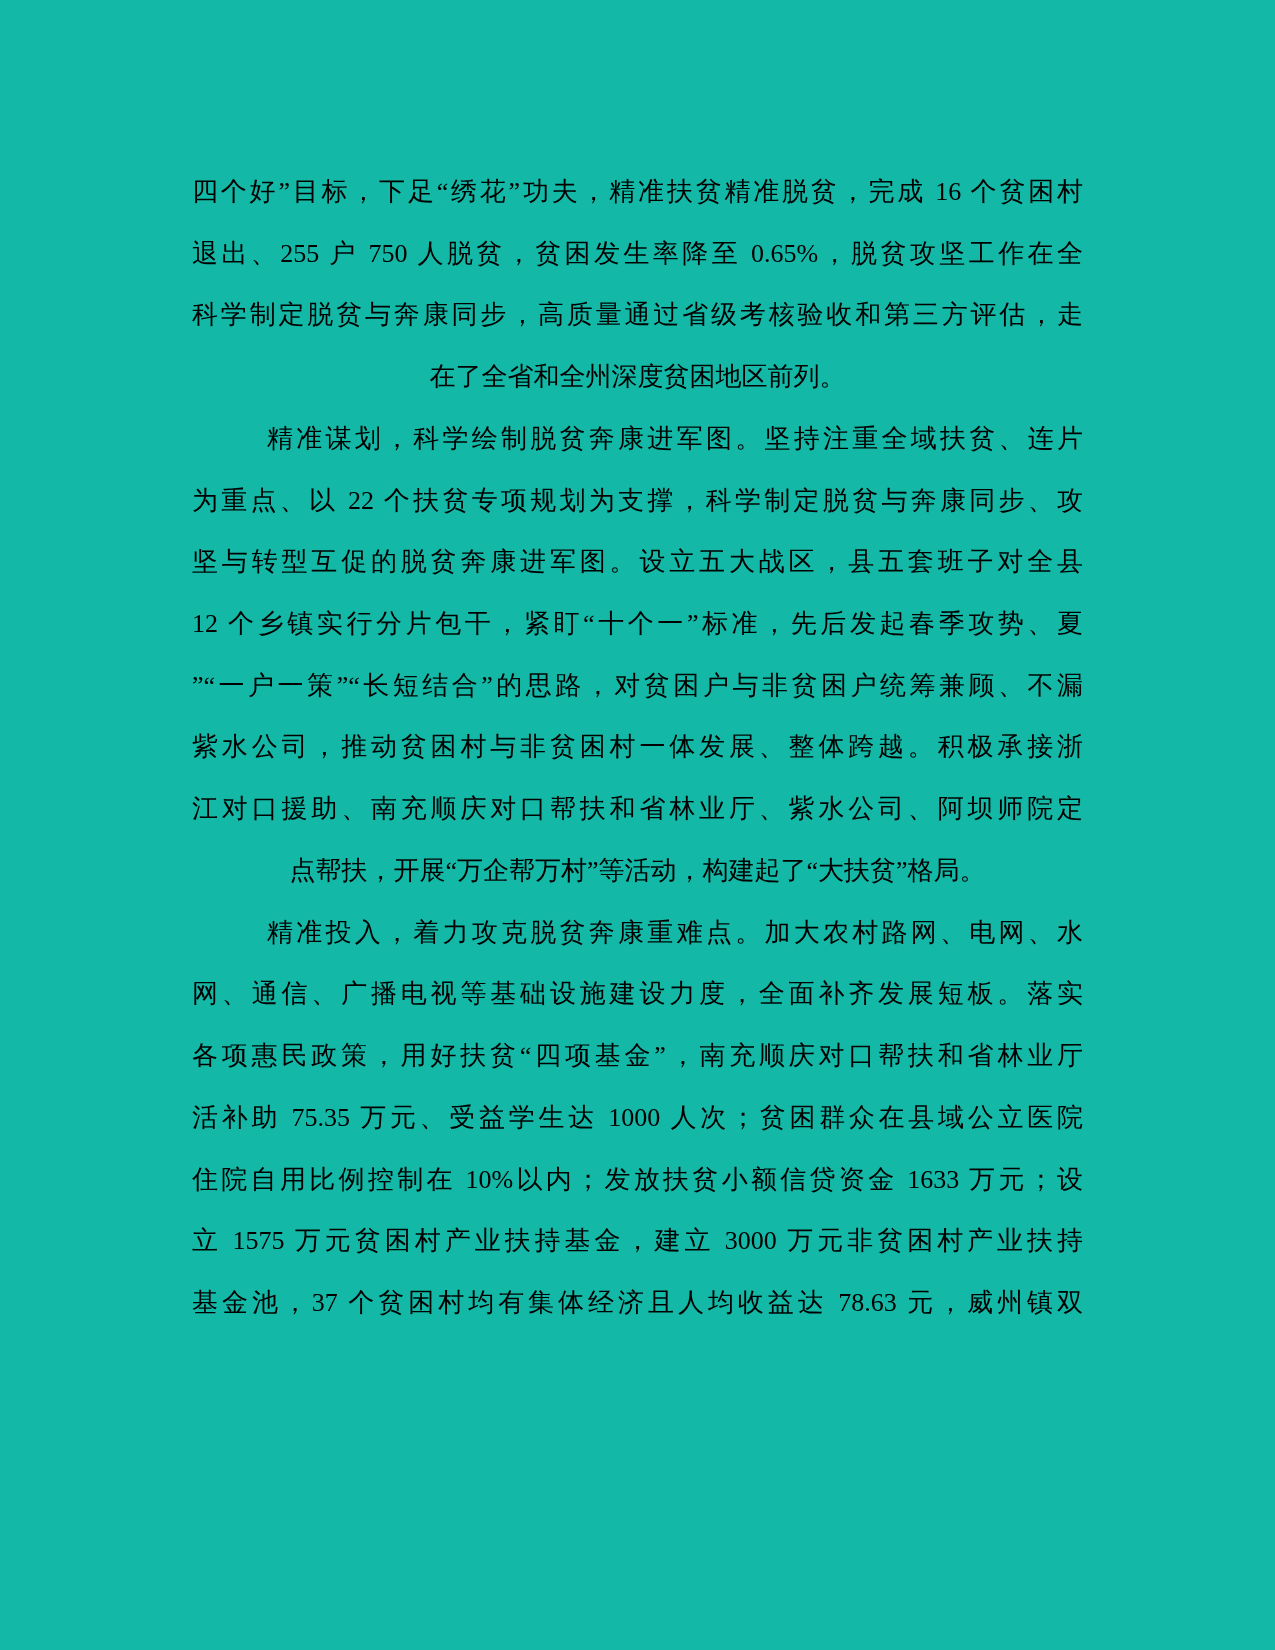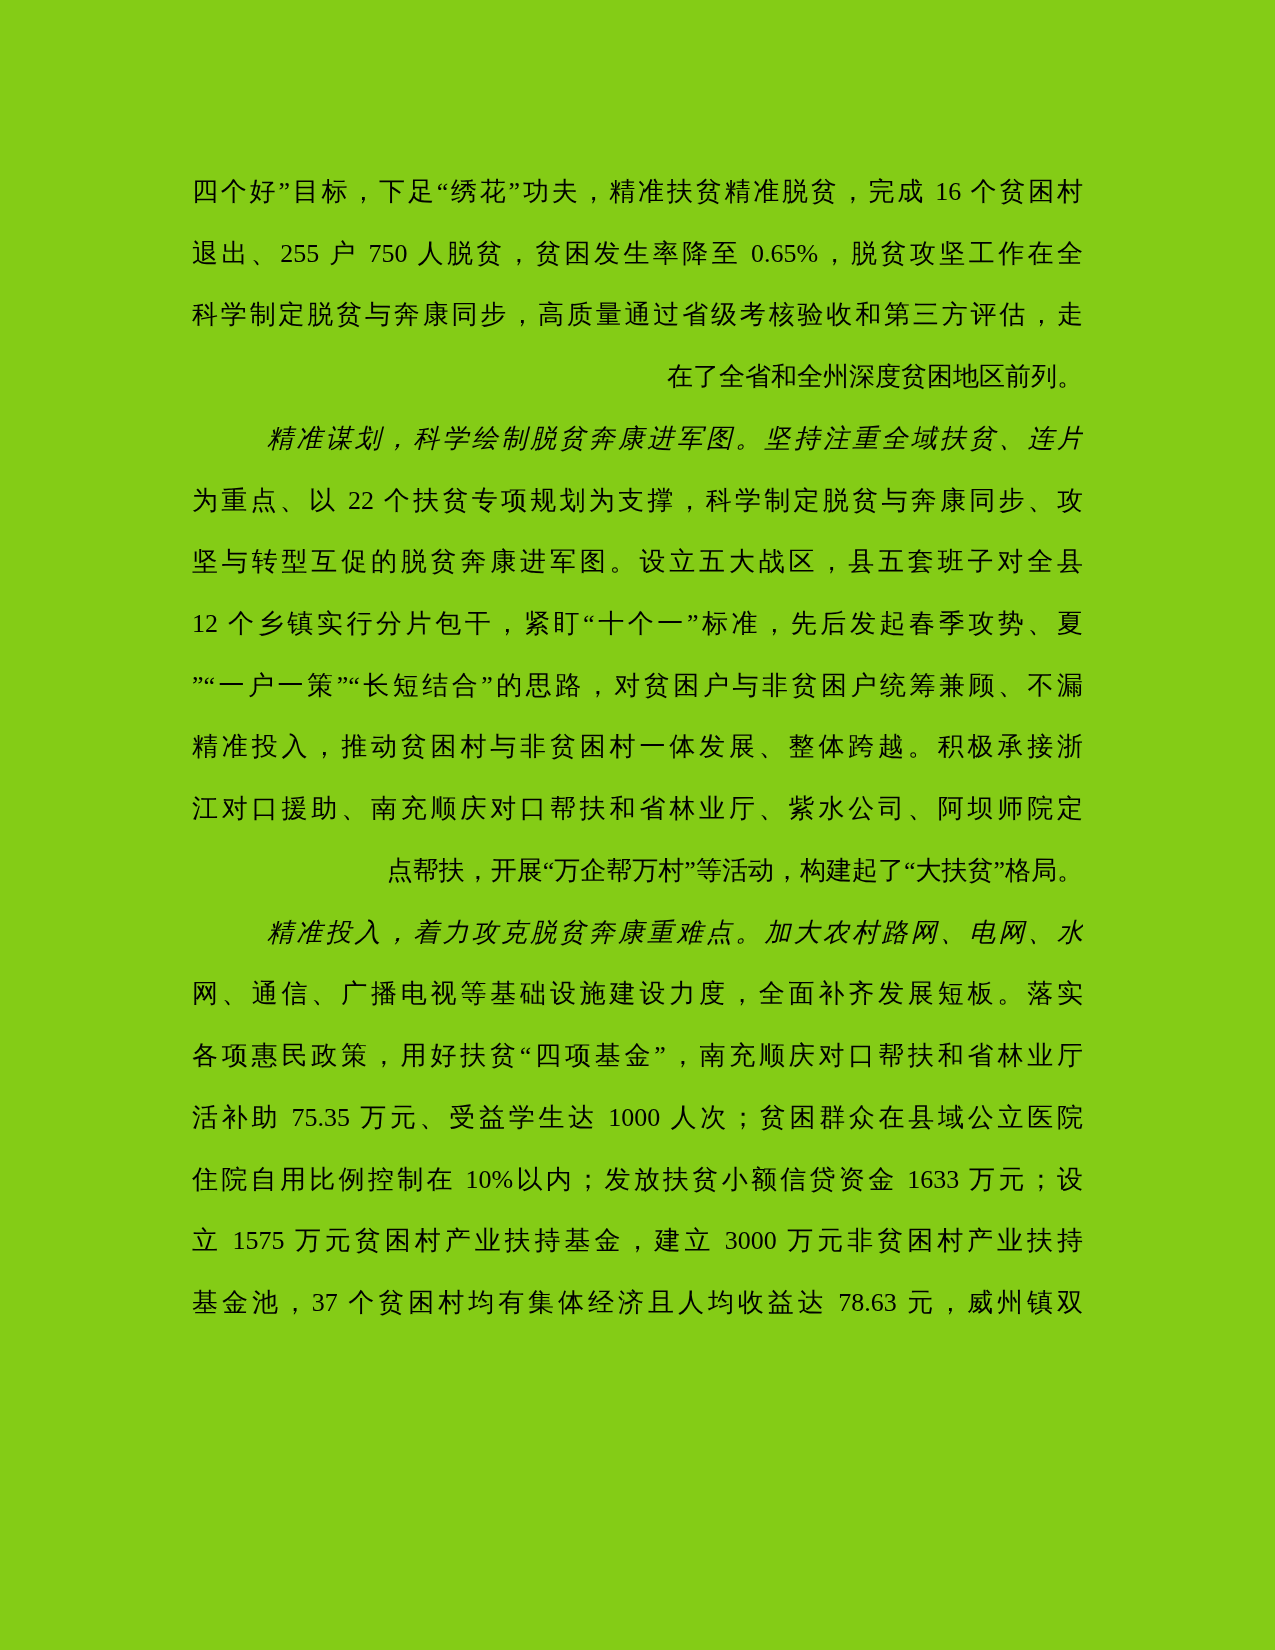--- a/index.html
+++ b/index.html
@@ -8,63 +8,62 @@
   }
   body {
     width: 1275px;
     height: 1650px;
     background: #ffffff;
   }
   .page {
     position: relative;
     width: 1275px;
     height: 1650px;
-    background: #84cc16;
+    background: #14b8a6;
     overflow: hidden;
   }
   .textblock {
     position: absolute;
     left: 192px;
     top: 161px;
     width: 891px;
   }
   .line {
     height: 61.72px;
     line-height: 61.72px;
     font-size: 26px;
     color: #000000;
     font-family: "Liberation Serif", "DejaVu Serif", serif;
     overflow: hidden;
-    text-align: right;
+    text-align: center;
   }
   .line.fill {
     text-align: justify;
     text-align-last: justify;
     text-justify: inter-character;
   }
   .line.indent {
     text-indent: 75px;
-    font-style: italic;
   }
 </style>
 </head>
 <body>
 
 <div class="page">
   <div class="textblock">
     <div class="line fill">四个好”目标，下足“绣花”功夫，精准扶贫精准脱贫，完成 16 个贫困村</div>
     <div class="line fill">退出、255 户 750 人脱贫，贫困发生率降至 0.65%，脱贫攻坚工作在全</div>
     <div class="line fill">科学制定脱贫与奔康同步，高质量通过省级考核验收和第三方评估，走</div>
     <div class="line">在了全省和全州深度贫困地区前列。</div>
     <div class="line indent fill">精准谋划，科学绘制脱贫奔康进军图。坚持注重全域扶贫、连片</div>
     <div class="line fill">为重点、以 22 个扶贫专项规划为支撑，科学制定脱贫与奔康同步、攻</div>
     <div class="line fill">坚与转型互促的脱贫奔康进军图。设立五大战区，县五套班子对全县</div>
     <div class="line fill">12 个乡镇实行分片包干，紧盯“十个一”标准，先后发起春季攻势、夏</div>
     <div class="line fill">”“一户一策”“长短结合”的思路，对贫困户与非贫困户统筹兼顾、不漏</div>
-    <div class="line fill">精准投入，推动贫困村与非贫困村一体发展、整体跨越。积极承接浙</div>
+    <div class="line fill">紫水公司，推动贫困村与非贫困村一体发展、整体跨越。积极承接浙</div>
     <div class="line fill">江对口援助、南充顺庆对口帮扶和省林业厅、紫水公司、阿坝师院定</div>
     <div class="line">点帮扶，开展“万企帮万村”等活动，构建起了“大扶贫”格局。</div>
     <div class="line indent fill">精准投入，着力攻克脱贫奔康重难点。加大农村路网、电网、水</div>
     <div class="line fill">网、通信、广播电视等基础设施建设力度，全面补齐发展短板。落实</div>
     <div class="line fill">各项惠民政策，用好扶贫“四项基金”，南充顺庆对口帮扶和省林业厅</div>
     <div class="line fill">活补助 75.35 万元、受益学生达 1000 人次；贫困群众在县域公立医院</div>
     <div class="line fill">住院自用比例控制在 10%以内；发放扶贫小额信贷资金 1633 万元；设</div>
     <div class="line fill">立 1575 万元贫困村产业扶持基金，建立 3000 万元非贫困村产业扶持</div>
     <div class="line fill">基金池，37 个贫困村均有集体经济且人均收益达 78.63 元，威州镇双</div>
   </div>

